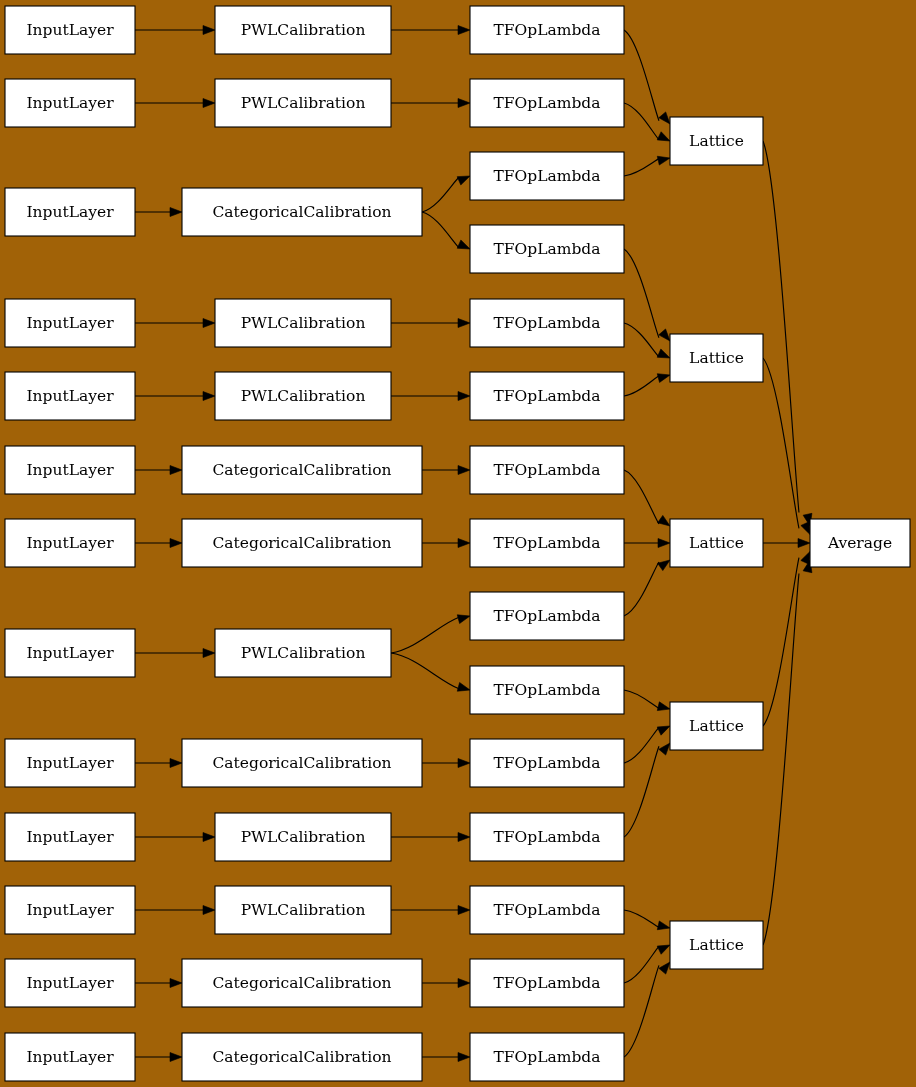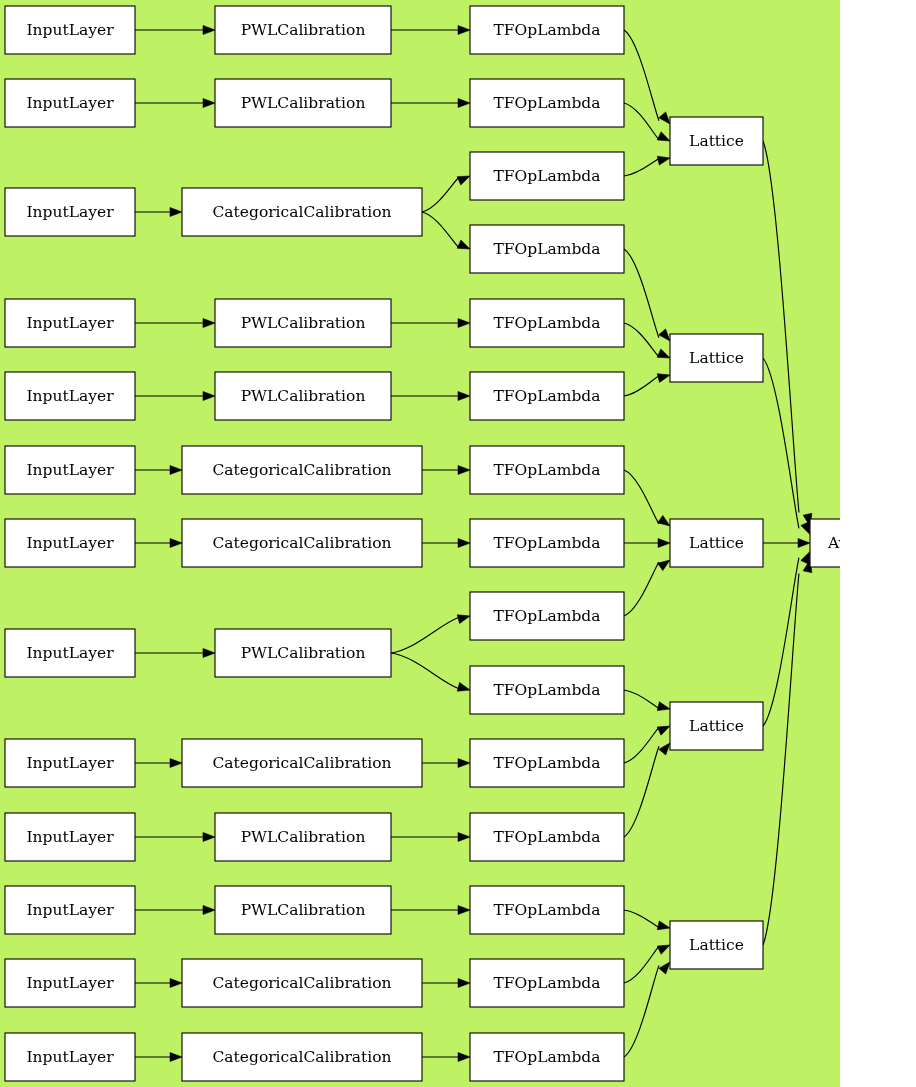--- a/index.html
+++ b/index.html
@@ -5,23 +5,23 @@
   html, body {
     margin: 0;
     padding: 0;
     background: #ffffff;
   }
   body {
     font-family: "DejaVu Serif", "Liberation Serif", serif;
   }
   #canvas {
     position: relative;
-    width: 840px;
+    width: 916px;
     height: 1087px;
-    background: #bef264;
+    background: #a16207;
     overflow: hidden;
   }
   svg#graph {
     position: absolute;
     top: 0;
     left: 0;
     width: 916px;
     height: 1087px;
   }
   .node-box {

